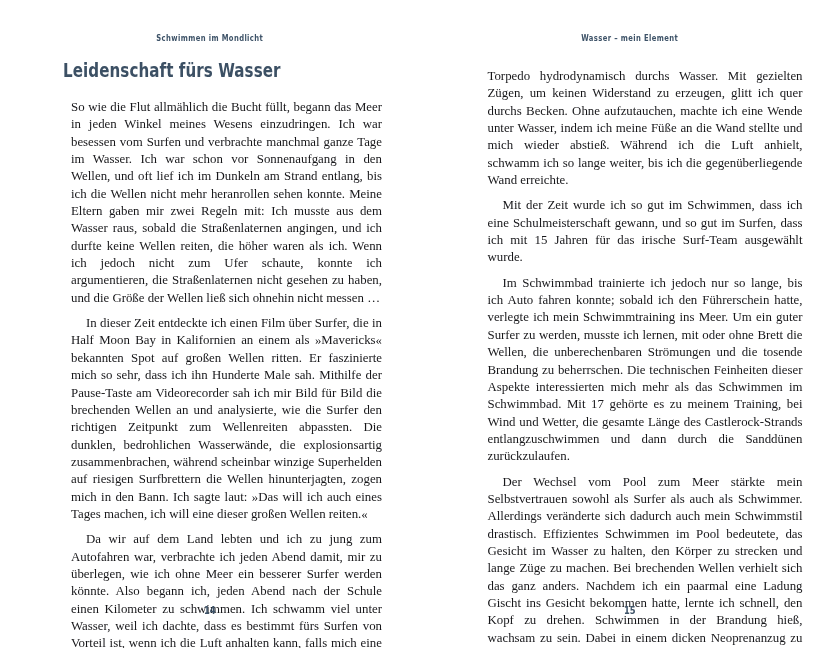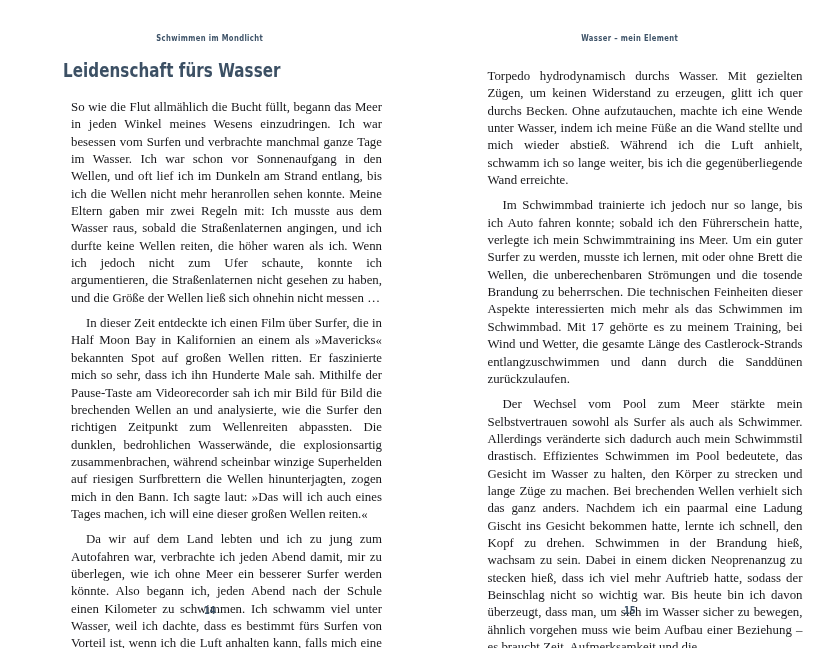--- a/index.html
+++ b/index.html
@@ -124,20 +124,21 @@
 
     <div class="folio">14</div>
   </div>
 
   <div class="page page-right">
 
     <div class="running-head">Wasser – mein Element</div>
 
     <div class="text-column">
       <p>Torpedo hydrodynamisch durchs Wasser. Mit gezielten Zügen, um keinen Widerstand zu erzeugen, glitt ich quer durchs Becken. Ohne aufzutauchen, machte ich eine Wende unter Wasser, indem ich meine Füße an die Wand stellte und mich wieder abstieß. Während ich die Luft anhielt, schwamm ich so lange weiter, bis ich die gegenüberliegende Wand erreichte.</p>
+      <p class="indent">Mit der Zeit wurde ich so gut im Schwimmen, dass ich eine Schulmeisterschaft gewann, und so gut im Surfen, dass ich mit 15 Jahren für das irische Surf-Team ausgewählt wurde.</p>
       <p class="indent">Im Schwimmbad trainierte ich jedoch nur so lange, bis ich Auto fahren konnte; sobald ich den Führerschein hatte, verlegte ich mein Schwimmtraining ins Meer. Um ein guter Surfer zu werden, musste ich lernen, mit oder ohne Brett die Wellen, die unberechenbaren Strömungen und die tosende Brandung zu beherrschen. Die technischen Feinheiten dieser Aspekte interessierten mich mehr als das Schwimmen im Schwimmbad. Mit 17 gehörte es zu meinem Training, bei Wind und Wetter, die gesamte Länge des Castlerock-Strands entlangzuschwimmen und dann durch die Sanddünen zurückzulaufen.</p>
       <p class="indent">Der Wechsel vom Pool zum Meer stärkte mein Selbstvertrauen sowohl als Surfer als auch als Schwimmer. Allerdings veränderte sich dadurch auch mein Schwimmstil drastisch. Effizientes Schwimmen im Pool bedeutete, das Gesicht im Wasser zu halten, den Körper zu strecken und lange Züge zu machen. Bei brechenden Wellen verhielt sich das ganz anders. Nachdem ich ein paarmal eine Ladung Gischt ins Gesicht bekommen hatte, lernte ich schnell, den Kopf zu drehen. Schwimmen in der Brandung hieß, wachsam zu sein. Dabei in einem dicken Neoprenanzug zu stecken hieß, dass ich viel mehr Auftrieb hatte, sodass der Beinschlag nicht so wichtig war. Bis heute bin ich davon überzeugt, dass man, um sich im Wasser sicher zu bewegen, ähnlich vorgehen muss wie beim Aufbau einer Beziehung – es braucht Zeit, Aufmerksamkeit und die</p>
     </div>
 
     <div class="folio">15</div>
   </div>
 
 </div>
 
 </body></html>

